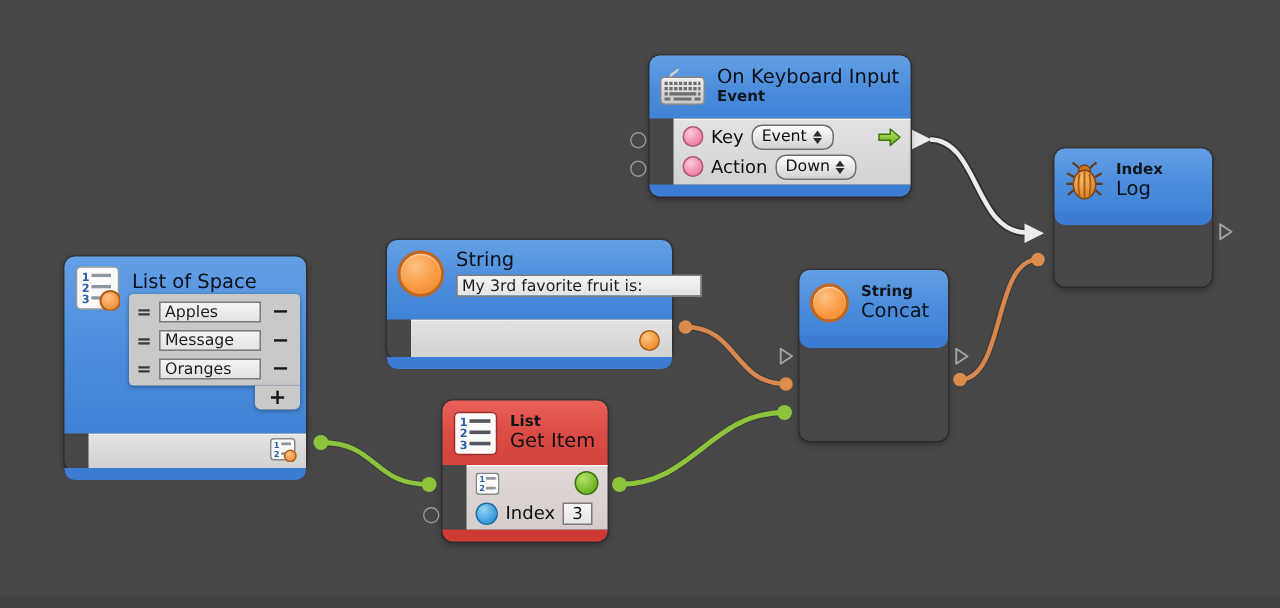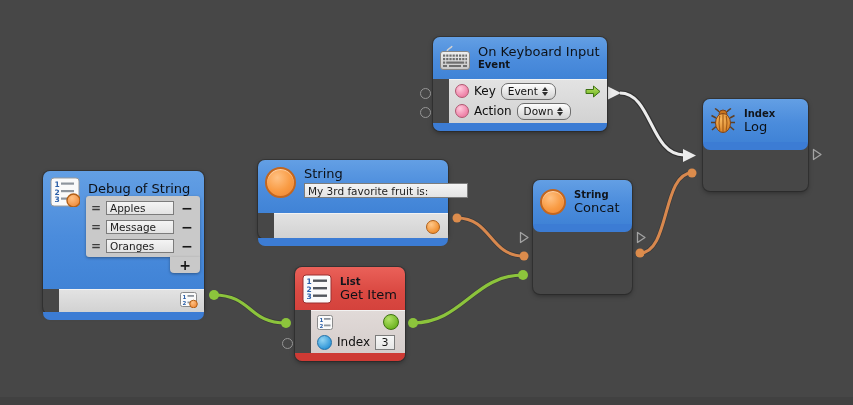--- a/index.html
+++ b/index.html
@@ -231,21 +231,21 @@
           <rect x="1" y="1" width="28" height="28" rx="3" fill="#FAFAFA" stroke="#9B9B9B"></rect>
           <text x="4.5" y="10" font-size="7.5" font-weight="bold" fill="#2B5FA8">1</text>
           <text x="4.5" y="17.5" font-size="7.5" font-weight="bold" fill="#2B5FA8">2</text>
           <text x="4.5" y="25" font-size="7.5" font-weight="bold" fill="#2B5FA8">3</text>
           <rect x="11" y="5.5" width="13" height="2.2" fill="#8E959D"></rect>
           <rect x="11" y="13" width="13" height="2.2" fill="#8E959D"></rect>
           <rect x="11" y="20.5" width="9" height="2.2" fill="#8E959D"></rect>
           <circle cx="23.5" cy="23.5" r="6.5" fill="url(#badgeGrad)" stroke="#B26017" stroke-width="1.4"></circle>
         </svg>
       </span>
-      <span class="t-title" style="margin-top:5px">Debug of String</span>
+      <span class="t-title" style="margin-top:5px">List of Space</span>
     </div>
     <div class="lpanel">
       <div class="lrow">
         <span class="lhandle">=</span>
         <span class="field litem">Apples</span>
         <span class="lminus">−</span>
       </div>
       <div class="lrow">
         <span class="lhandle">=</span>
         <span class="field litem">Message</span>

